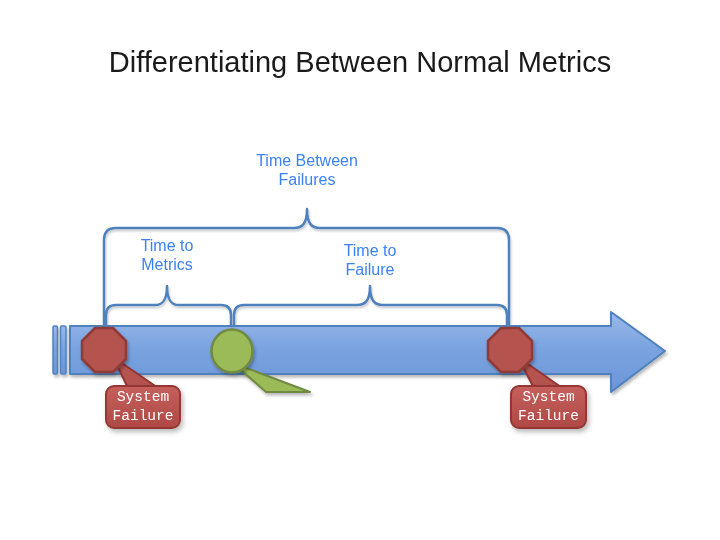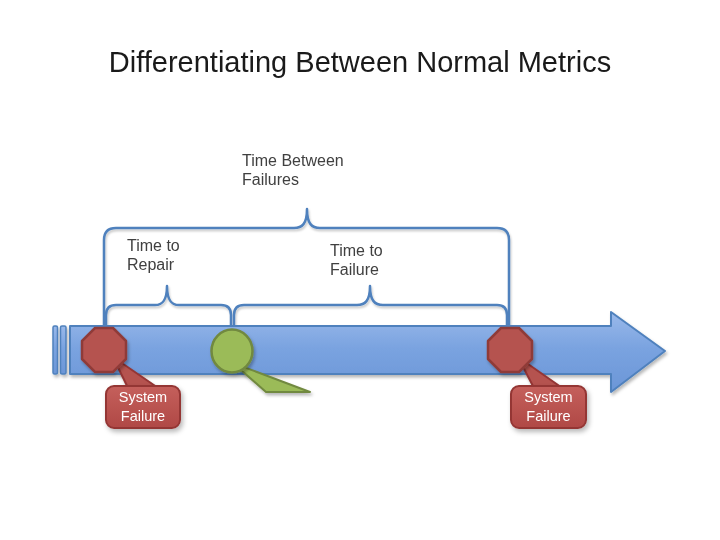--- a/index.html
+++ b/index.html
@@ -22,42 +22,44 @@
     color: #1a1a1a;
     letter-spacing: 0px;
   }
   .diagram-svg {
     position: absolute;
     left: 0; top: 0;
     width: 720px; height: 540px;
   }
   .metric-label {
     position: absolute;
+    text-align: center;
     font-size: 16px;
     line-height: 1.18;
-    color: #404040;
+    color: #3b82f6;
   }
   .label-tbf { left: 242px; top: 152px; width: 130px; }
   .label-ttr { left: 127px; top: 237px; width: 80px; }
   .label-ttf { left: 330px; top: 242px; width: 80px; }
   .callout {
     position: absolute;
     display: flex;
     align-items: center;
     justify-content: center;
     text-align: center;
     color: #ffffff;
     font-size: 14.5px;
     line-height: 1.3;
     border-radius: 9px;
     box-shadow: 2px 3px 5px rgba(0,0,0,0.28);
   }
   .callout-red {
     background: linear-gradient(#c45f5b, #b04946);
     border: 2px solid #943634;
+    font-family: Liberation Mono, monospace;
   }
   .callout-green {
     background: linear-gradient(#a6c46b, #93b150);
     border: 2px solid #71893f;
   }
   .callout-1 { left: 105px; top: 385px; width: 72px; height: 40px; }
   .callout-2 { left: 226px; top: 385px; width: 142px; height: 40px; }
   .callout-3 { left: 510px; top: 385px; width: 73px; height: 40px; }
 </style>
 </head>
@@ -110,21 +112,21 @@
     </g>
 
     <g filter="url(#softShadow)">
       <polygon points="95,328 113,328 126,341 126,359 113,372 95,372 82,359 82,341" fill="#b5524f" stroke="#8f3b38" stroke-width="2.5" stroke-linejoin="round"></polygon>
       <ellipse cx="232" cy="351" rx="20.5" ry="21.5" fill="#9bbb59" stroke="#71893f" stroke-width="2.5"></ellipse>
       <polygon points="501,328 519,328 532,341 532,359 519,372 501,372 488,359 488,341" fill="#b5524f" stroke="#8f3b38" stroke-width="2.5" stroke-linejoin="round"></polygon>
     </g>
   </svg>
 
   <div class="metric-label label-tbf">Time Between Failures</div>
-  <div class="metric-label label-ttr">Time to Repair</div>
+  <div class="metric-label label-ttr">Time to Metrics</div>
   <div class="metric-label label-ttf">Time to Failure</div>
 
   <div class="callout callout-red callout-1">
     <span>System Failure</span>
   </div>
   <div class="callout callout-red callout-3">
     <span>System Failure</span>
   </div>
 
 </div>

